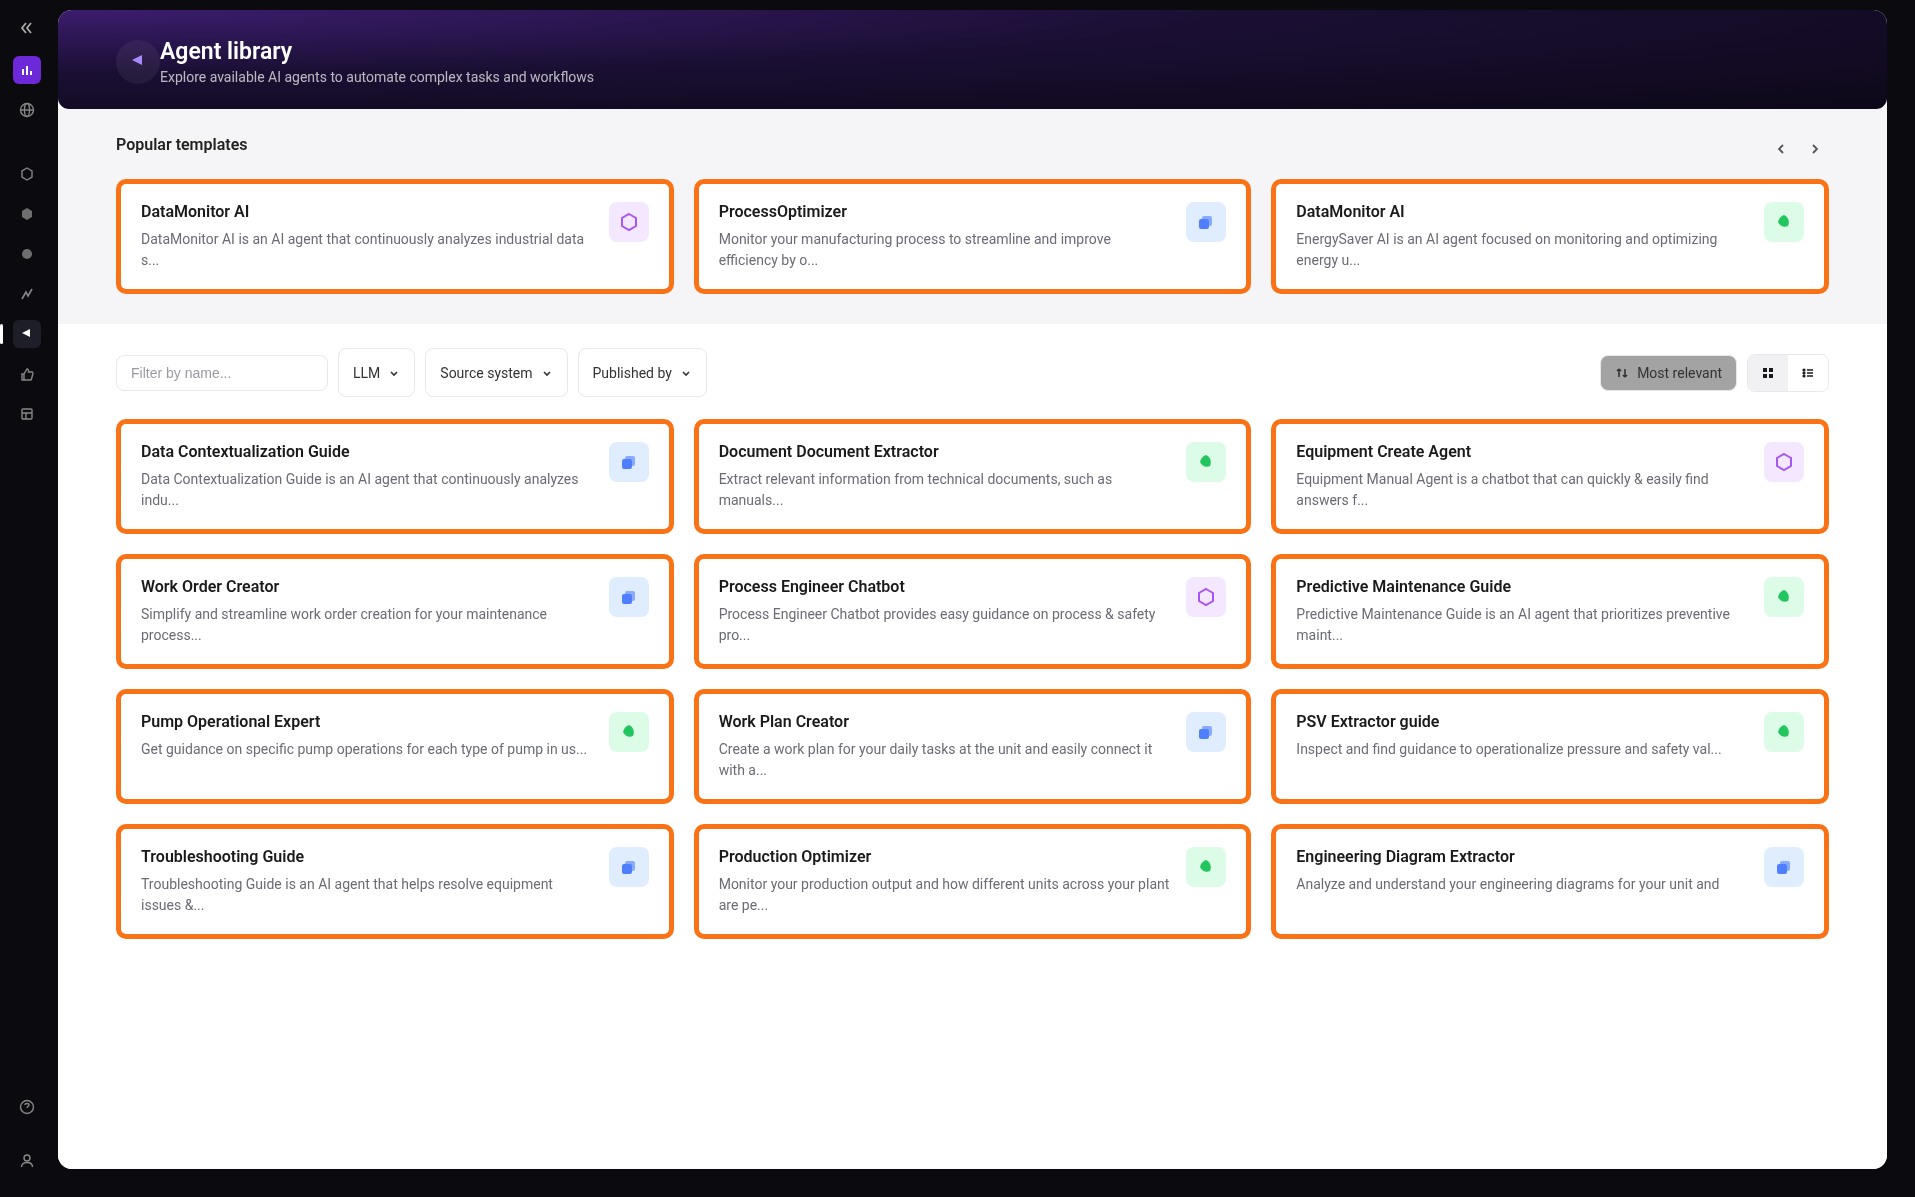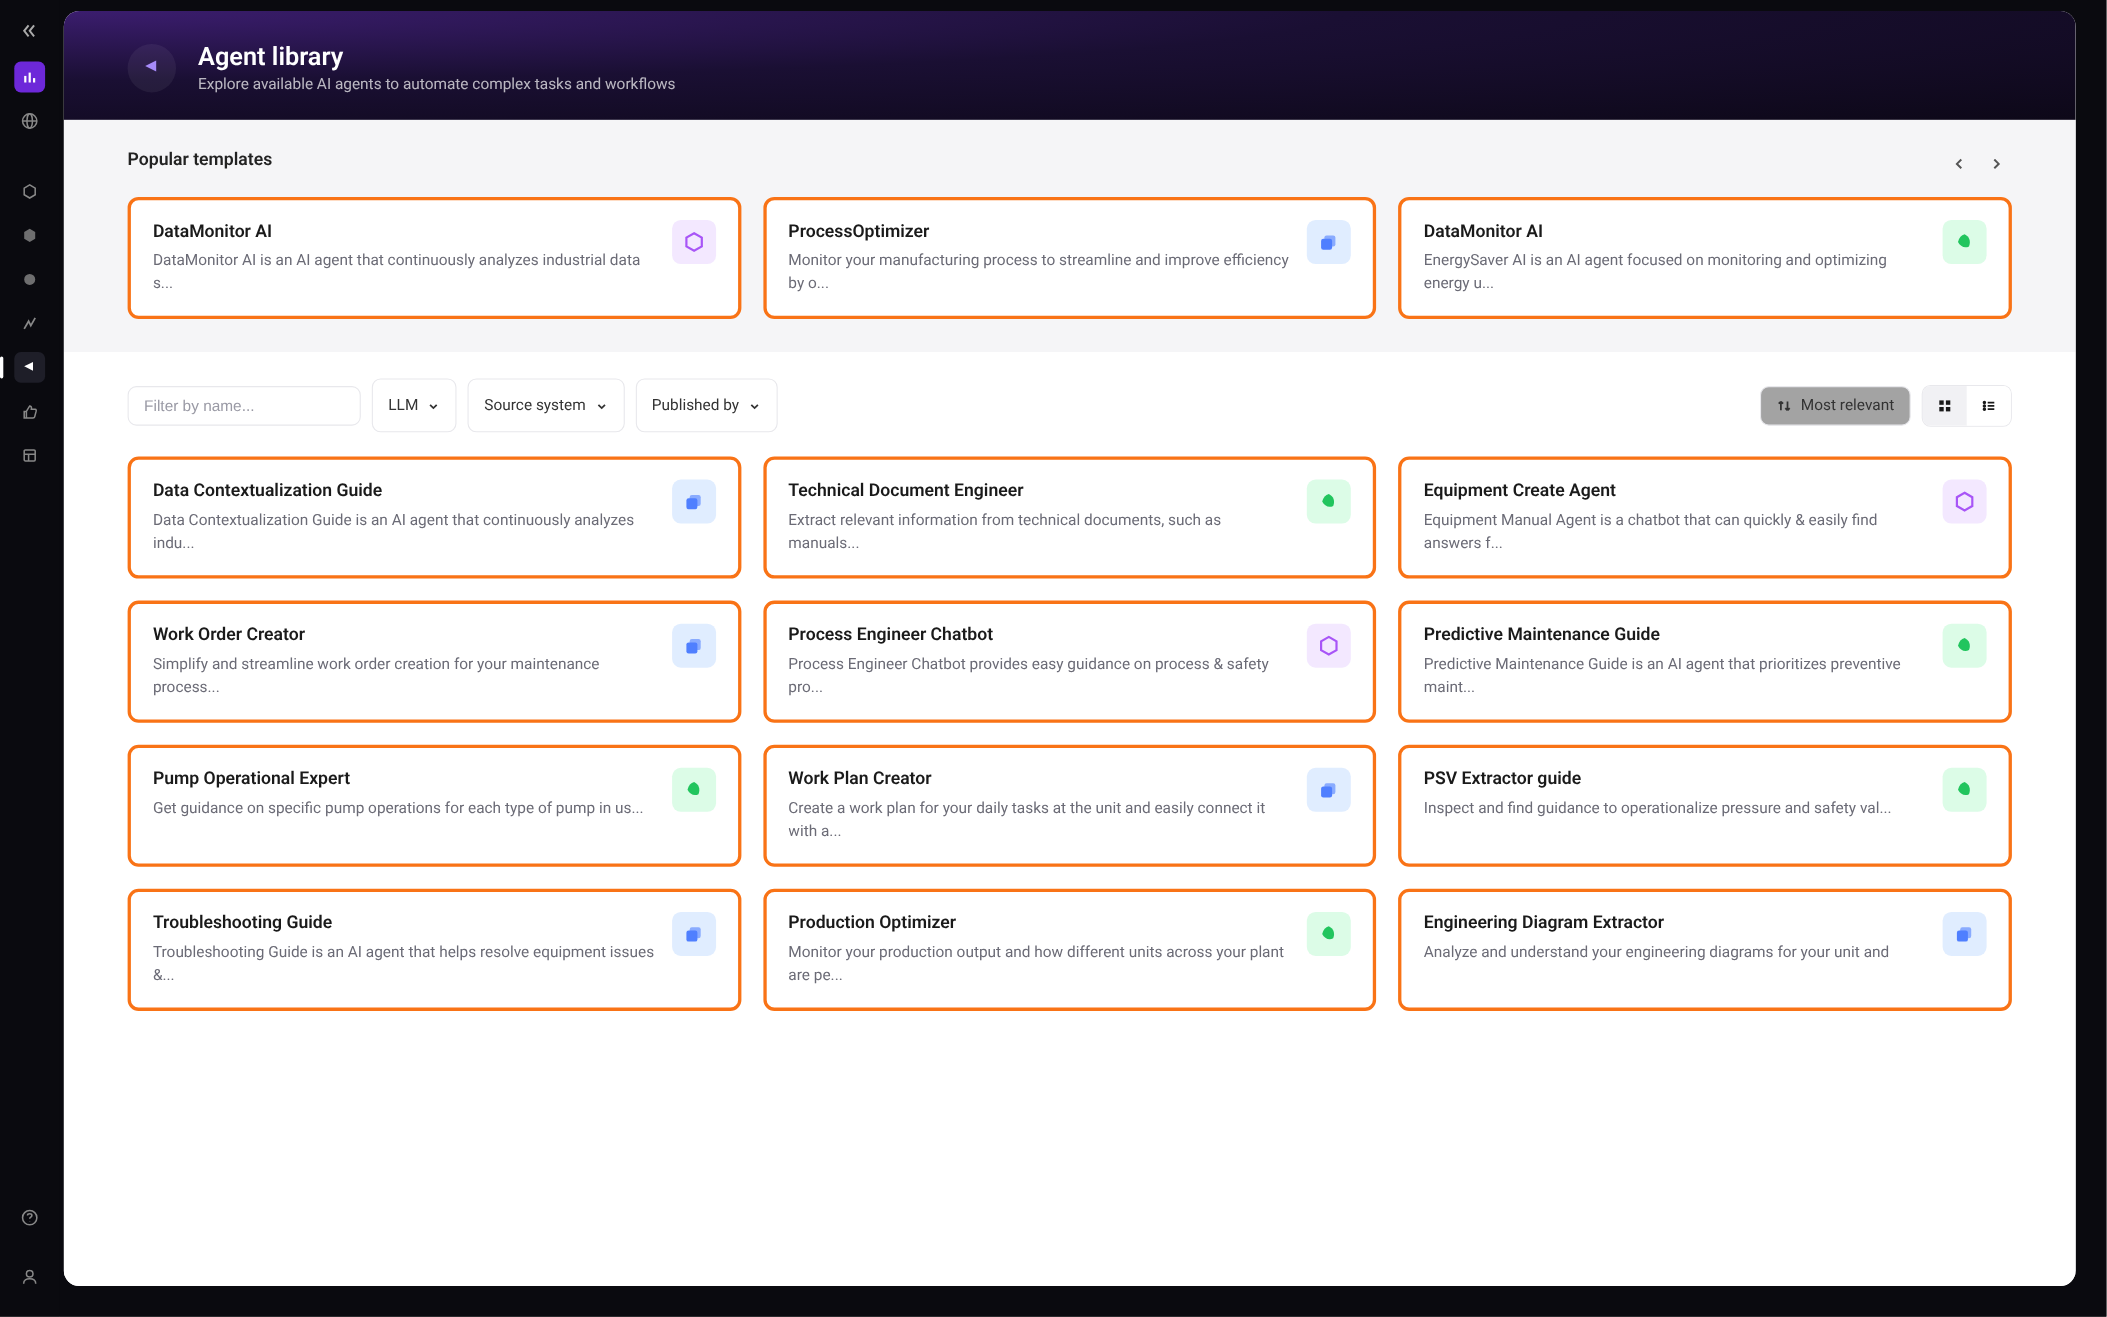--- a/index.html
+++ b/index.html
@@ -52,42 +52,42 @@
 .panel {
   width:100%; height:100%;
   background:#fff;
   border-radius: 14px;
   overflow:hidden;
   display:flex; flex-direction:column;
 }
 .hero {
   background: radial-gradient(ellipse at top left, #3b1d6e 0%, #1a0f33 45%, #0d0818 100%);
   padding: 28px 58px 24px 58px;
-  display:flex; align-items:center; gap:20px;
+  display:flex; align-items:center; border-radius:11px;
 }
 .hero-icon {
   width:44px;height:44px;border-radius:50%;
   background:rgba(255,255,255,0.06);
   display:flex;align-items:center;justify-content:center;
 }
 .hero h1 { color:#fff; font-size:23px; font-weight:600; }
 .hero p { color:rgba(255,255,255,0.7); font-size:14px; margin-top:4px; }
 .templates-section {
   background:#f5f5f7;
   padding: 26px 58px 30px 58px;
 }
 .templates-header { display:flex; justify-content:space-between; margin-bottom:16px;}
 .templates-header h2 { font-size:16px; font-weight:600; color:#222;}
 .nav-arrows { display:flex; gap:6px; }
 .nav-arrow { width:28px;height:28px;display:flex;align-items:center;justify-content:center;cursor:pointer;color:#555;border-radius:6px;}
 .template-row { display:flex; gap:20px; }
 .card {
   flex:1;
   background:#fff;
-  border:3px solid #f97316;
+  border:5px solid #f97316;
   border-radius:10px;
   padding:18px 20px;
   display:flex;
   gap:14px;
   cursor:pointer;
 }
 .card-body { flex:1; min-width:0; }
 .card h3 { font-size:16px; font-weight:600; color:#1a1a1a; margin-bottom:8px;}
 .card p {
   font-size:14px; color:#6b6b76; line-height:1.5;
@@ -333,21 +333,21 @@
       </div>
       <div class="card-icon icon-blue">
               <svg width="20" height="20" viewBox="0 0 20 20" fill="#4f7fff">
                 <rect x="6" y="4" width="10" height="10" rx="2" opacity="0.6"></rect>
                 <rect x="3" y="7" width="10" height="10" rx="2"></rect>
               </svg>
             </div>
     </div>
           <div class="card">
       <div class="card-body">
-        <h3>Technical Document Engineer</h3>
+        <h3>Document Document Extractor</h3>
         <p>Extract relevant information from technical documents, such as manuals...</p>
       </div>
       <div class="card-icon icon-green">
               <svg width="20" height="20" viewBox="0 0 20 20" fill="#22c55e">
                 <path d="M10 3 C14 5 16 9 14 14 C10 16 6 14 4 10 C5 6 7 4 10 3 Z"></path>
               </svg>
             </div>
     </div>
           <div class="card">
       <div class="card-body">

